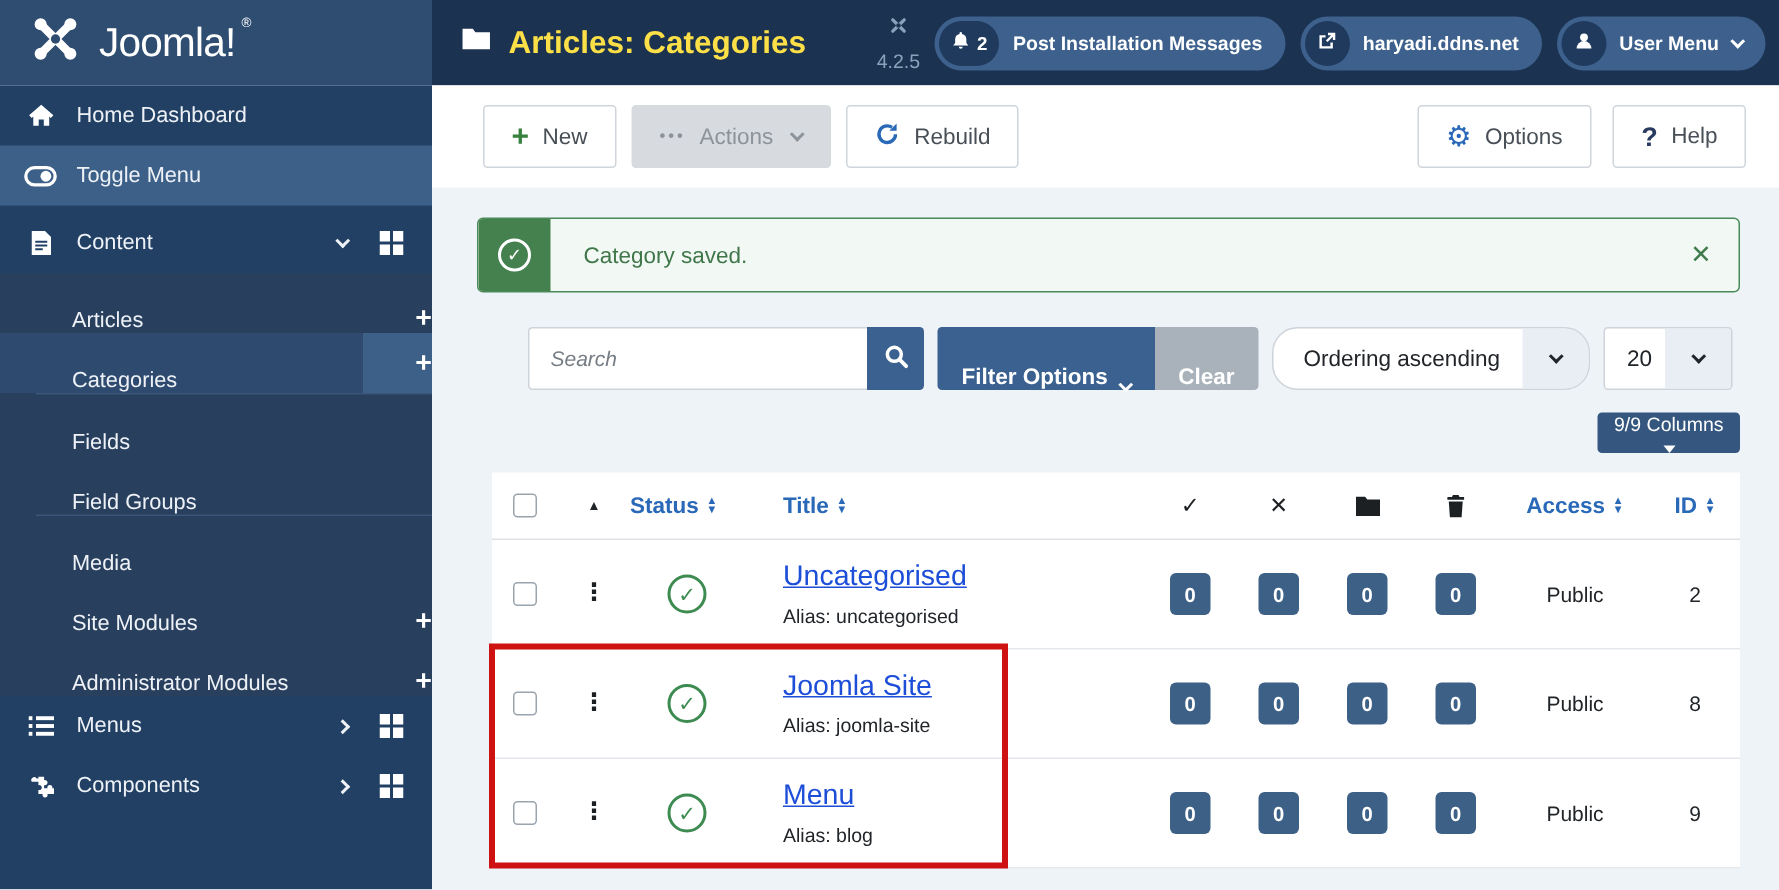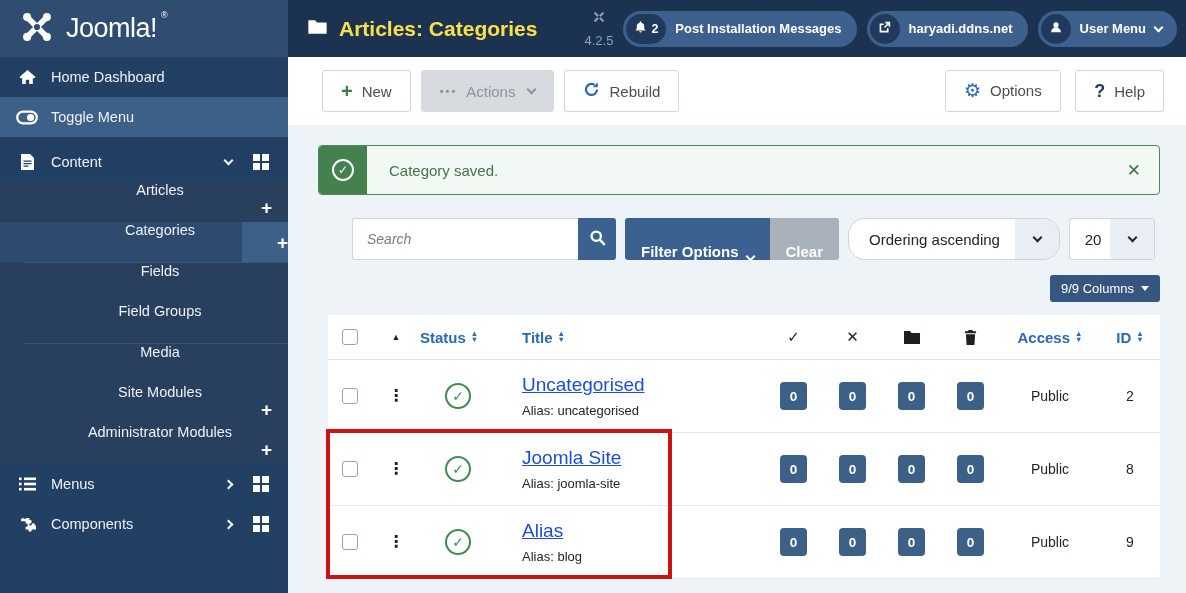--- a/index.html
+++ b/index.html
@@ -24,21 +24,21 @@
   .chev.right { transform:rotate(-45deg); }
   .pill .chev { margin-left:9px; }
 
   
   .sidebar { position:absolute; top:57px; left:0; width:288px; height:536px; background:#224064; color:#eef2f7; font-size:14.5px; }
   .side-item { height:40px; display:flex; align-items:center; padding:0 16px; gap:13px; cursor:pointer; position:relative; }
   .side-item .icon { width:22px; display:flex; justify-content:center; }
   .side-item.toggle { background:#3d6089; margin-bottom:5px; }
   .side-right { margin-left:auto; display:flex; align-items:center; gap:18px; }
   .submenu { background:#283f5e; }
-  .sub-item { height:40px; display:flex; align-items:center; padding-left:48px; padding-right:16px; cursor:pointer; position:relative;flex-direction:column; }
+  .sub-item { height:40px; display:flex; align-items:flex-end; padding-left:48px; cursor:pointer; position:relative; }
   .sub-item.active { background:#2e4b6f; }
   .plus { font-size:19px; font-weight:bold; color:#fff; line-height:1; }
   .sub-item .plus { margin-left:auto; }
   .plus-box { position:absolute; right:0; top:0; bottom:0; width:46px; background:#3d6089; display:flex; align-items:center; justify-content:center; }
   .side-divider { height:1px; background:#3a5578; border:none; margin:0 0 0 24px; }
 
   
   .main { position:absolute; top:57px; left:288px; width:898px; height:536px; background:#eef3f8; }
   .toolbar { height:68px; background:#fff; display:flex; align-items:center; padding:0 22px 0 34px; }
   .btn { height:42px; display:inline-flex; align-items:center; gap:9px; background:#fff; border:1px solid #cfd5db;
@@ -78,21 +78,21 @@
   .select-ordering { margin-left:9px; width:212px;border-radius:17px; }
   .select-limit { margin-left:9px; width:86px; }
   .sel-label { flex:1; padding-left:20px; white-space:nowrap; }
   .select-limit .sel-label { text-align:center; padding-left:6px; }
   .sel-caret { width:44px; align-self:stretch; background:#e9edf4; display:flex; align-items:center; justify-content:center; color:#212529; }
   .sel-caret .chev { border-width:2px; }
 
   
   .columns-row { margin:15px 26px 0 0; display:flex; justify-content:flex-end; }
   .columns-btn { height:27px; background:#35577f; color:#fff; border:none; border-radius:3px; font-size:13px; font-family:inherit;
-                 padding:0 11px; display:inline-flex; align-items:center; gap:7px; cursor:pointer; }
+                 padding:0 11px; display:inline-flex; align-items:center; gap:7px; cursor:pointer;flex-direction:column; }
   .tri-down { width:0; height:0; border-left:4px solid transparent; border-right:4px solid transparent; border-top:5px solid #fff; }
 
   
   .table { margin:13px 26px 0 40px; width:832px; background:#fff; }
   .tr { display:grid; grid-template-columns:44px 48px 76px 268px 59px 59px 59px 59px 100px 60px; align-items:center; }
   .thead { height:45px; border-bottom:1px solid #dee2e6; font-weight:bold; font-size:15px; color:#2a69b8; }
   .row { height:73px; border-bottom:1px solid #e4e8ec; }
   .cell-c { display:flex; justify-content:center; align-items:center; }
   .cb { width:16px; height:16px; border:1px solid #9aa4ae; border-radius:3px; background:#fff; margin:0 auto; cursor:pointer; }
   .sort { display:inline-flex; flex-direction:column; margin-left:5px; font-size:7.5px; line-height:6.5px; color:#2a69b8; }
@@ -491,21 +491,21 @@
 
       <div class="tr row">
         <span class="cell-c">
             <span class="cb"></span>
           </span>
         <span class="dots">⋮</span>
         <span class="cell-c">
             <span class="status-circle">✓</span>
           </span>
         <span class="title-cell">
-          <span class="title-link">Alias</span>
+          <span class="title-link">Menu</span>
           <span class="alias">Alias: blog</span>
         </span>
         <span class="cell-c">
             <span class="badge">0</span>
           </span>
         <span class="cell-c">
             <span class="badge">0</span>
           </span>
         <span class="cell-c">
             <span class="badge">0</span>

